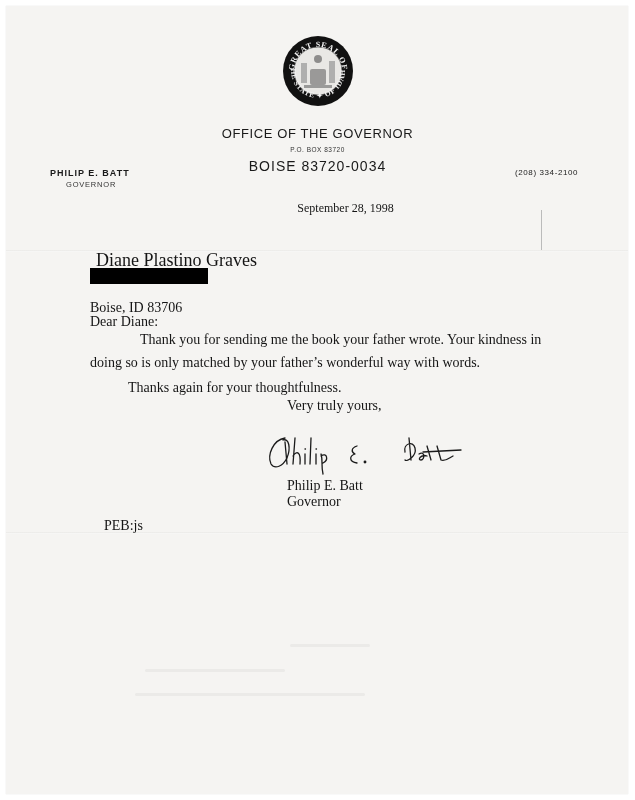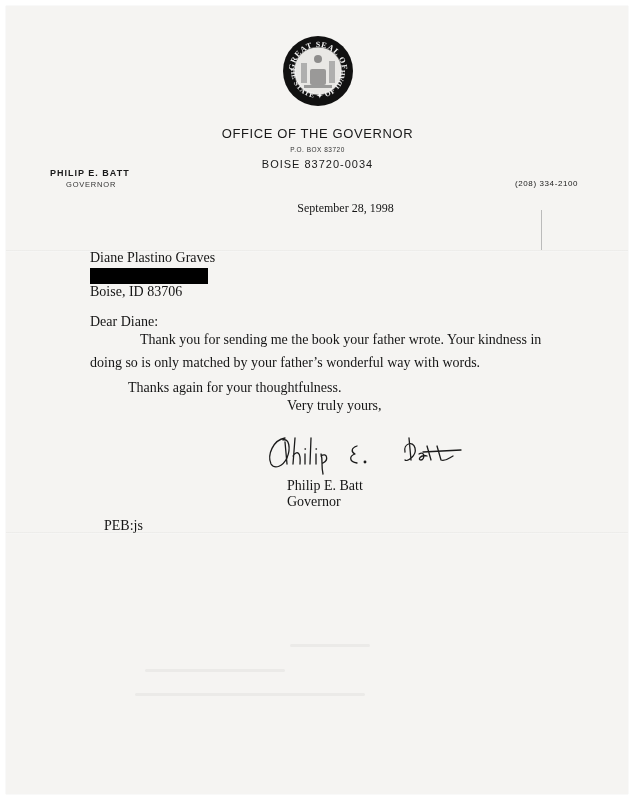--- a/index.html
+++ b/index.html
@@ -43,38 +43,38 @@
     .office-title {
       left: 0; width: 635px; top: 126px;
       text-align: center; font-size: 13px; letter-spacing: 0.6px; font-weight: 400;
     }
     .po-box {
       left: 0; width: 635px; top: 146px;
       text-align: center; font-size: 6.5px; letter-spacing: 0.5px; color: #333;
     }
     .city {
       left: 0; width: 635px; top: 158px;
-      text-align: center; font-size: 11px; letter-spacing: 1px;
+      text-align: center; font-size: 14px; letter-spacing: 1px;
     }
     .gov-name {
       left: 50px; top: 168px; font-size: 9px; font-weight: 700; letter-spacing: 1px;
     }
     .gov-title {
       left: 66px; top: 180px; font-size: 7.5px; letter-spacing: 0.8px; color: #333;
     }
     .phone {
-      left: 515px; top: 179px; font-size: 8px; letter-spacing: 0.6px;
+      left: 515px; top: 168px; font-size: 8px; letter-spacing: 0.6px;
     }
     .margin-mark {
       left: 541px; top: 210px; width: 1px; height: 40px; background: #bbb;
     }
     .date { left: 0; width: 635px; top: 201px; text-align: center; font-size: 12px; margin-left: 28px; }
-    .recipient { left: 90px; top: 250px; font-size: 14px; }
+    .recipient { left: 96px; top: 250px; font-size: 18px; }
     .redaction { left: 90px; top: 268px; width: 118px; height: 16px; background: #000; }
-    .address { left: 90px; top: 284px; font-size: 14px; }
+    .address { left: 90px; top: 300px; font-size: 14px; }
     .salutation { left: 90px; top: 314px; font-size: 14px; text-align: right; }
     .body-p1 {
       left: 90px; top: 328px; width: 470px; font-size: 14px; line-height: 23px;
       text-indent: 50px;
     }
     .body-p2 { left: 128px; top: 380px; font-size: 14px; }
     .closing { left: 287px; top: 398px; font-size: 14px; }
     .signature { left: 265px; top: 430px; width: 210px; height: 50px; }
     .signer-name { left: 287px; top: 478px; font-size: 14px; }
     .signer-title { left: 287px; top: 494px; font-size: 14px; }

